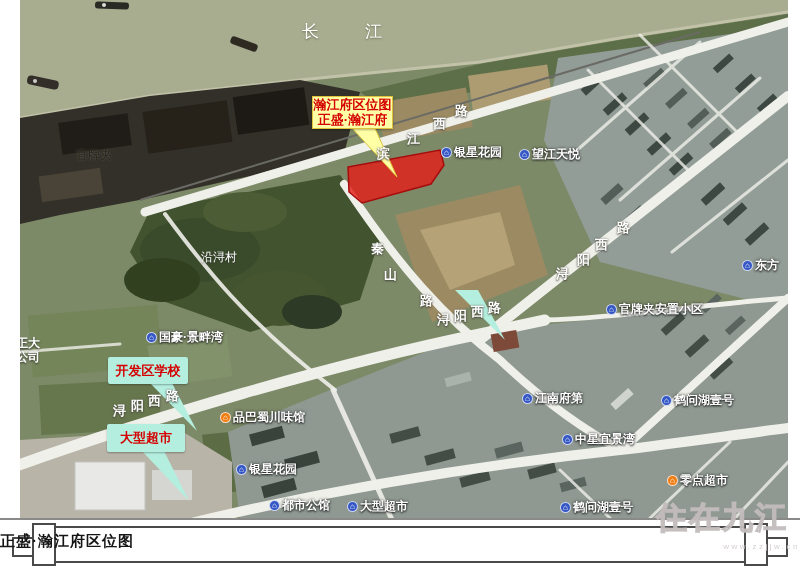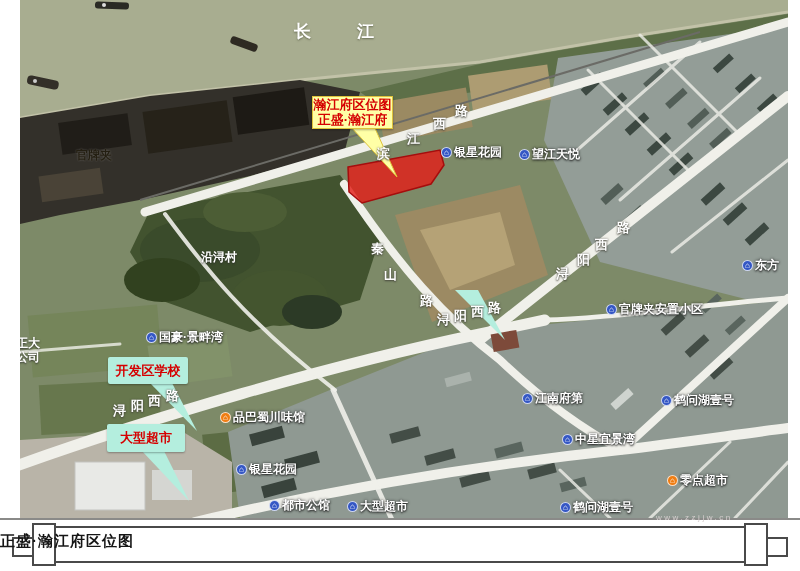--- a/index.html
+++ b/index.html
@@ -5,35 +5,35 @@
   html,body{margin:0;padding:0;}
   body{
     width:800px;height:571px;position:relative;overflow:hidden;background:#ffffff;
     font-family:"Liberation Sans","DejaVu Sans",sans-serif;
   }
   #map{position:absolute;left:0;top:0;width:800px;height:520px;}
   #map svg{display:block;}
   
   #labels{position:absolute;left:20px;top:0;width:768px;height:518px;overflow:hidden;}
   .river-name{
-    position:absolute;font-size:17px;font-weight:bold;color:#fff;letter-spacing:46px;
-    white-space:nowrap;text-shadow:0 1px 2px rgba(90,95,70,.85);
+    position:absolute;font-size:17px;font-weight:normal;color:#fff;letter-spacing:46px;
+    white-space:nowrap;text-shadow:0 1px 2px rgba(90,95,70,.85);margin-left:8px;
   }
   .poi{position:absolute;display:flex;align-items:center;gap:2px;white-space:nowrap;}
   .poi-icon{
     width:11px;height:11px;border-radius:50%;color:#fff;font-size:8px;line-height:10px;
     text-align:center;flex:0 0 11px;box-sizing:border-box;border:1px solid rgba(255,255,255,.75);
   }
   .poi-icon.building{background:#3457c5;}
   .poi-icon.restaurant,.poi-icon.shop{background:#f07d12;}
   .poi-text{font-size:12px;font-weight:bold;color:#fff;
     text-shadow:0 1px 2px rgba(25,25,25,.95),0 0 3px rgba(25,25,25,.85);}
   .rc{position:absolute;font-size:13px;font-weight:bold;color:#fff;
     text-shadow:0 1px 2px rgba(70,70,60,.95),0 0 2px rgba(70,70,60,.7);}
-  .area{position:absolute;font-size:12px;font-weight:bold;white-space:nowrap;}
+  .area{position:absolute;font-size:12px;font-weight:normal;white-space:nowrap;}
   .area.light{color:#fff;text-shadow:0 1px 2px rgba(40,40,40,.9);}
   .area.dark{color:#241f12;text-shadow:0 0 2px rgba(255,255,255,.3);}
   .clipped{position:absolute;left:-16px;top:336px;font-size:12px;font-weight:bold;color:#fff;
     line-height:14px;text-shadow:0 1px 2px rgba(40,40,40,.9);}
   .callout{position:absolute;display:flex;align-items:center;justify-content:center;
     font-weight:bold;font-size:13px;border-radius:2px;text-align:center;}
   .callout.teal{background:var(--teal,#b4eede);color:var(--red,#d50000);
     box-shadow:0 1px 2px rgba(0,0,0,.3);}
   #site-callout{
     position:absolute;background:var(--yellow,#ffffa6);border:1px solid var(--yellowline,#dfc33a);
@@ -44,21 +44,21 @@
   #footer{position:absolute;left:0;top:520px;width:800px;height:51px;background:#fff;}
   #separator{position:absolute;left:0;top:518px;width:800px;height:2px;background:#8a8a88;}
   #footer-title{position:absolute;left:0;top:12px;width:100%;text-align:left;
     font-size:15px;font-weight:bold;color:#151515;letter-spacing:1px;}
   #watermark{position:absolute;left:656px;top:497px;width:144px;pointer-events:none;}
   #wm-text{
     font-size:31px;font-weight:bold;letter-spacing:2px;white-space:nowrap;
     color:rgba(255,255,255,.18);-webkit-text-stroke:1.2px rgba(193,186,186,.9);
     text-shadow:0 0 1px rgba(200,193,193,.5);
   }
-  #wm-url{font-size:8px;letter-spacing:2.5px;color:#d6cfcf;margin-top:16px;white-space:nowrap;}
+  #wm-url{font-size:8px;letter-spacing:2.5px;color:#d6cfcf;margin-top:3px;white-space:nowrap;text-align:right;}
 </style>
 </head>
 <body>
 
 <div id="map">
   <svg width="800" height="520" viewBox="0 0 800 520" xmlns="http://www.w3.org/2000/svg">
     <defs>
         <clipPath id="mapclip">
           <rect x="20" y="0" width="768" height="518"></rect>
         </clipPath>
@@ -289,14 +289,15 @@
       <rect x="33" y="4" width="22" height="41"></rect>
       <rect x="13" y="18" width="20" height="18"></rect>
       <rect x="745" y="4" width="22" height="41"></rect>
       <rect x="767" y="18" width="20" height="18"></rect>
     </g>
   </svg>
   <div id="footer-title">正盛·瀚江府区位图</div>
 </div>
 
 <div id="watermark">
+  <div id="wm-text">住在九江</div>
   <div id="wm-url">www.zzjjw.cn</div>
 </div>
 
 </body></html>

